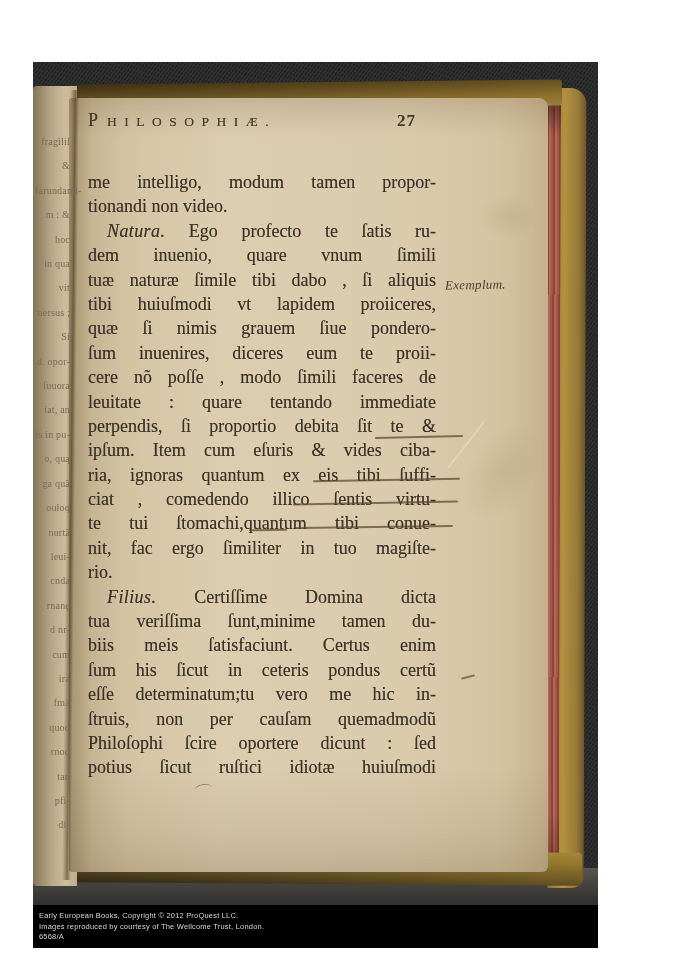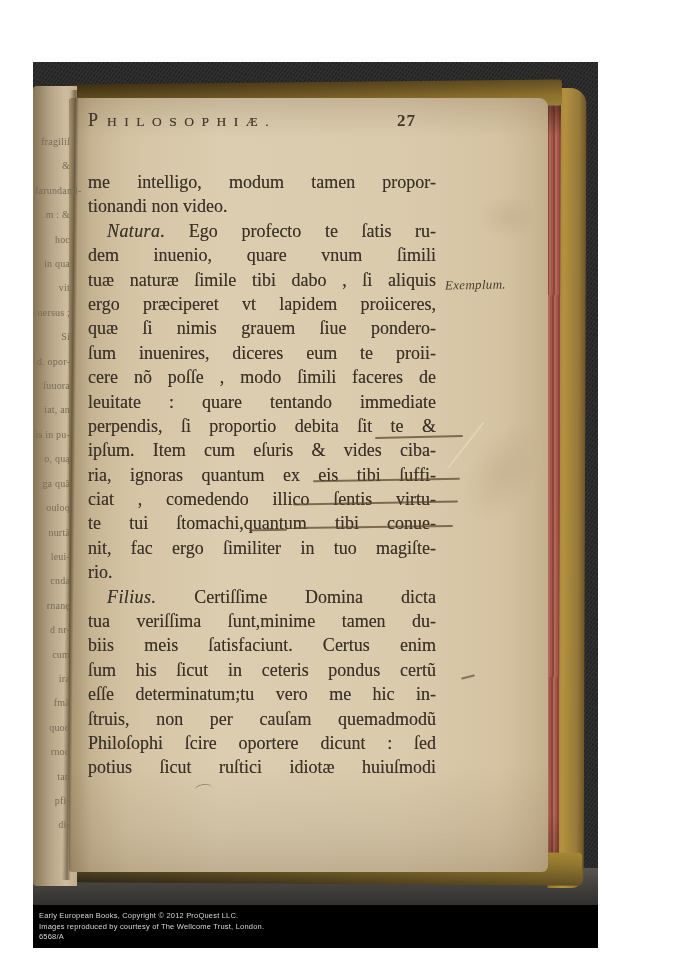--- a/index.html
+++ b/index.html
@@ -142,21 +142,21 @@
       <span class="title">PHILOSOPHIÆ.</span>
       <span class="page-number">27</span>
     </div>
 
     <div class="text-block">
       <div class="line j"><span>me intelligo, modum tamen propor-</span></div>
       <div class="line nj"><span>tionandi non video.</span></div>
       <div class="line j indent"><span class="lead">Natura.</span> <span>Ego profecto te ſatis ru-</span></div>
       <div class="line j"><span>dem inuenio, quare vnum ſimili</span></div>
       <div class="line j"><span>tuæ naturæ ſimile tibi dabo , ſi aliquis</span></div>
-      <div class="line j"><span>ergo præciperet vt lapidem proiiceres,</span></div>
+      <div class="line j"><span>tibi huiuſmodi vt lapidem proiiceres,</span></div>
       <div class="line j"><span>quæ ſi nimis grauem ſiue pondero-</span></div>
       <div class="line j"><span>ſum inuenires, diceres eum te proii-</span></div>
       <div class="line j"><span>cere nõ poſſe , modo ſimili faceres de</span></div>
       <div class="line j"><span>leuitate : quare tentando immediate</span></div>
       <div class="line j"><span>perpendis, ſi proportio debita ſit te &amp;</span></div>
       <div class="line j"><span>ipſum. Item cum eſuris &amp; vides ciba-</span></div>
       <div class="line j"><span>ria, ignoras quantum ex eis tibi ſuffi-</span></div>
       <div class="line j"><span>ciat , comedendo illico ſentis virtu-</span></div>
       <div class="line j"><span>te tui ſtomachi,quantum tibi conue-</span></div>
       <div class="line j"><span>nit, fac ergo ſimiliter in tuo magiſte-</span></div>

